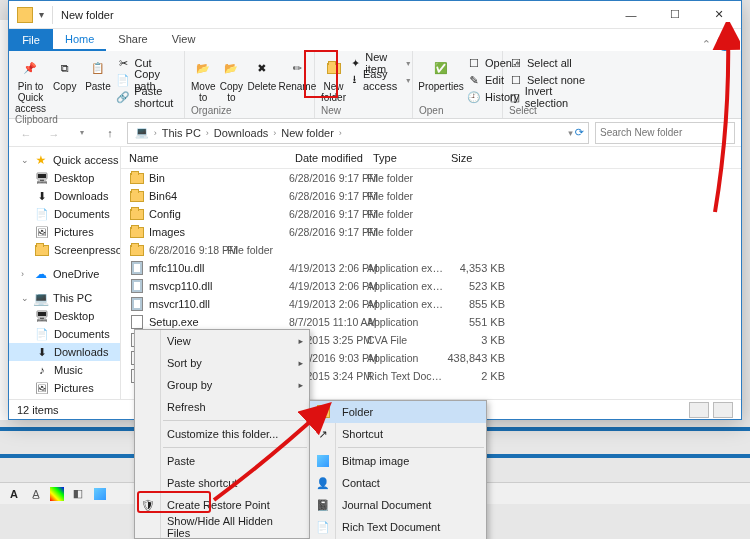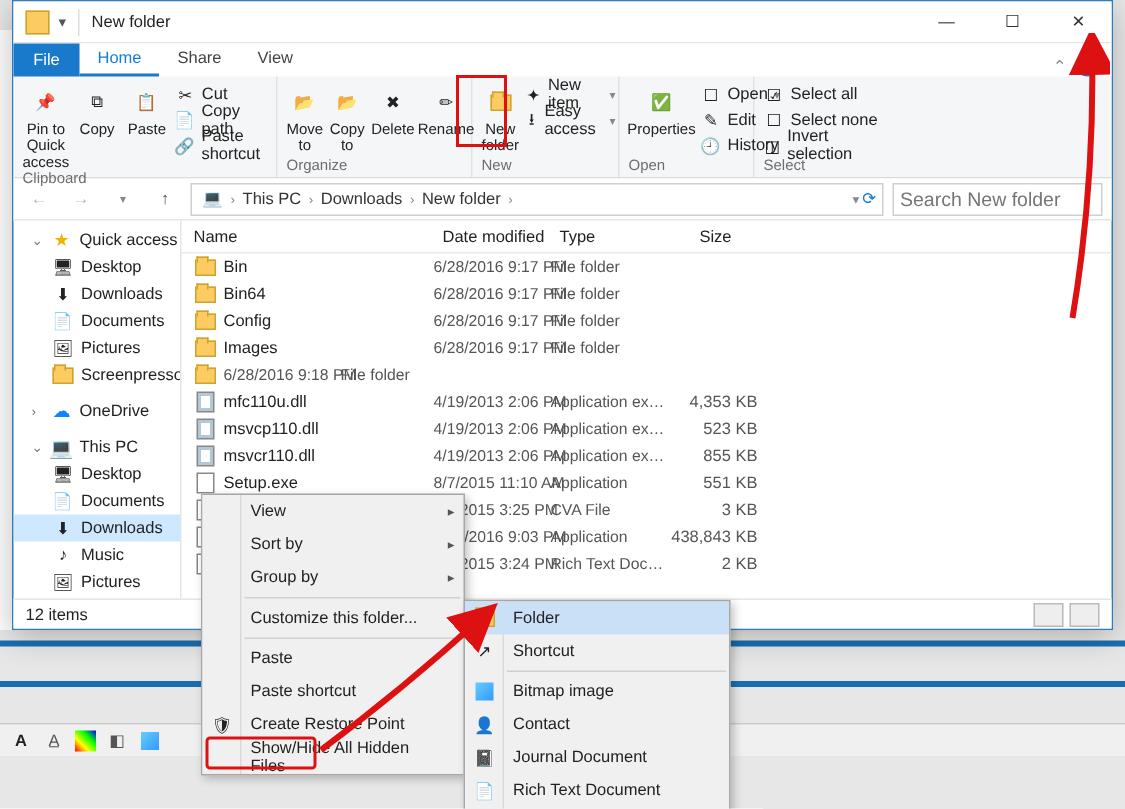--- a/index.html
+++ b/index.html
@@ -34,32 +34,32 @@
 .ic{display:inline-flex;align-items:center;justify-content:center}
 .hl-newfolder{position:absolute;border:2px solid #d11;left:304px;top:50px;width:34px;height:48px;z-index:5;pointer-events:none}
 .arrow-red{position:absolute;z-index:60;pointer-events:none}
 .pathbar{height:28px;background:#fff;display:flex;align-items:center;gap:6px;padding:0 6px;border-bottom:1px solid #e5e5e5}
 .navb{width:22px;height:22px;border-radius:3px;display:flex;align-items:center;justify-content:center;color:#555}
 .navb.disabled{color:#bbb}
 .addr{flex:1;height:22px;border:1px solid #cfcfcf;display:flex;align-items:center;padding:0 4px;gap:2px}
 .addr .seg{display:flex;align-items:center;gap:4px;padding:0 3px;color:#333}
 .addr .chv{color:#888;font-size:9px}
 .srch{width:140px;height:22px;border:1px solid #cfcfcf;display:flex;align-items:center;padding:0 4px;color:#888}
-.srch input{border:none;outline:none;width:100%;font-size:13px;color:#333}
+.srch input{border:none;outline:none;width:100%;font-size:10px;color:#333}
 .body{display:flex;height:calc(100% - 28px - 22px - 68px - 28px - 20px)}
 .nav{width:112px;border-right:1px solid #e5e5e5;overflow:hidden;padding-top:4px}
 .nav .item{display:flex;align-items:center;gap:5px;height:18px;padding-left:12px;color:#222}
 .nav .item.indent{padding-left:26px}
 .nav .item.sel{background:#cde8ff}
 .nav .nic{width:14px;height:14px;display:inline-flex;align-items:center;justify-content:center}
 .nav .caret{width:8px;color:#777;font-size:9px}
 .files{flex:1;overflow:hidden}
 .cols{display:flex;height:22px;border-bottom:1px solid #e9e9e9;align-items:center;color:#3b3b3b}
 .cols div{padding-left:8px}
-.c-name{width:166px}.c-date{width:78px}.c-type{width:78px}.c-size{width:70px;text-align:center;padding-right:10px}
+.c-name{width:166px}.c-date{width:78px}.c-type{width:78px}.c-size{width:70px;text-align:left;padding-right:10px}
 .row{display:flex;height:18px;align-items:center}
 .row .fic{width:16px;height:16px;margin:0 4px 0 8px;display:inline-flex;align-items:center;justify-content:center}
 .row .nm{width:140px;white-space:nowrap;overflow:hidden;text-overflow:ellipsis}
 .row .dt{width:78px;color:#555;font-size:10.5px;white-space:nowrap}
 .row .tp{width:78px;color:#555;font-size:10.5px;white-space:nowrap;overflow:hidden;text-overflow:ellipsis}
 .row .sz{width:70px;color:#555;font-size:11px;text-align:right;padding-right:10px}
 .status{height:20px;border-top:1px solid #e5e5e5;display:flex;align-items:center;padding:0 8px;color:#555;position:absolute;bottom:0;left:0;right:0;background:#fff}
 .status .viewbtn{width:20px;height:16px;border:1px solid #bbb;background:#eee}
 .ctx{position:absolute;background:#f0f0f0;border:1px solid #a7a7a7;box-shadow:2px 2px 6px rgba(0,0,0,.25);z-index:50}
 .ctx .gutter{position:absolute;left:0;top:0;bottom:0;width:26px;background:#f0f0f0;border-right:1px solid #d9d9d9}
@@ -481,20 +481,23 @@
       <span class="arw">▸</span>
     </div>
   <div class="mi">
       <span>Sort by</span>
       <span class="arw">▸</span>
     </div>
   <div class="mi">
       <span>Group by</span>
       <span class="arw">▸</span>
     </div>
+  <div class="mi">
+      <span>Refresh</span>
+    </div>
   <hr>
   <div class="mi">
       <span>Customize this folder...</span>
     </div>
   <hr>
   <div class="mi disabled">
       <span>Paste</span>
     </div>
   <div class="mi disabled">
       <span>Paste shortcut</span>

